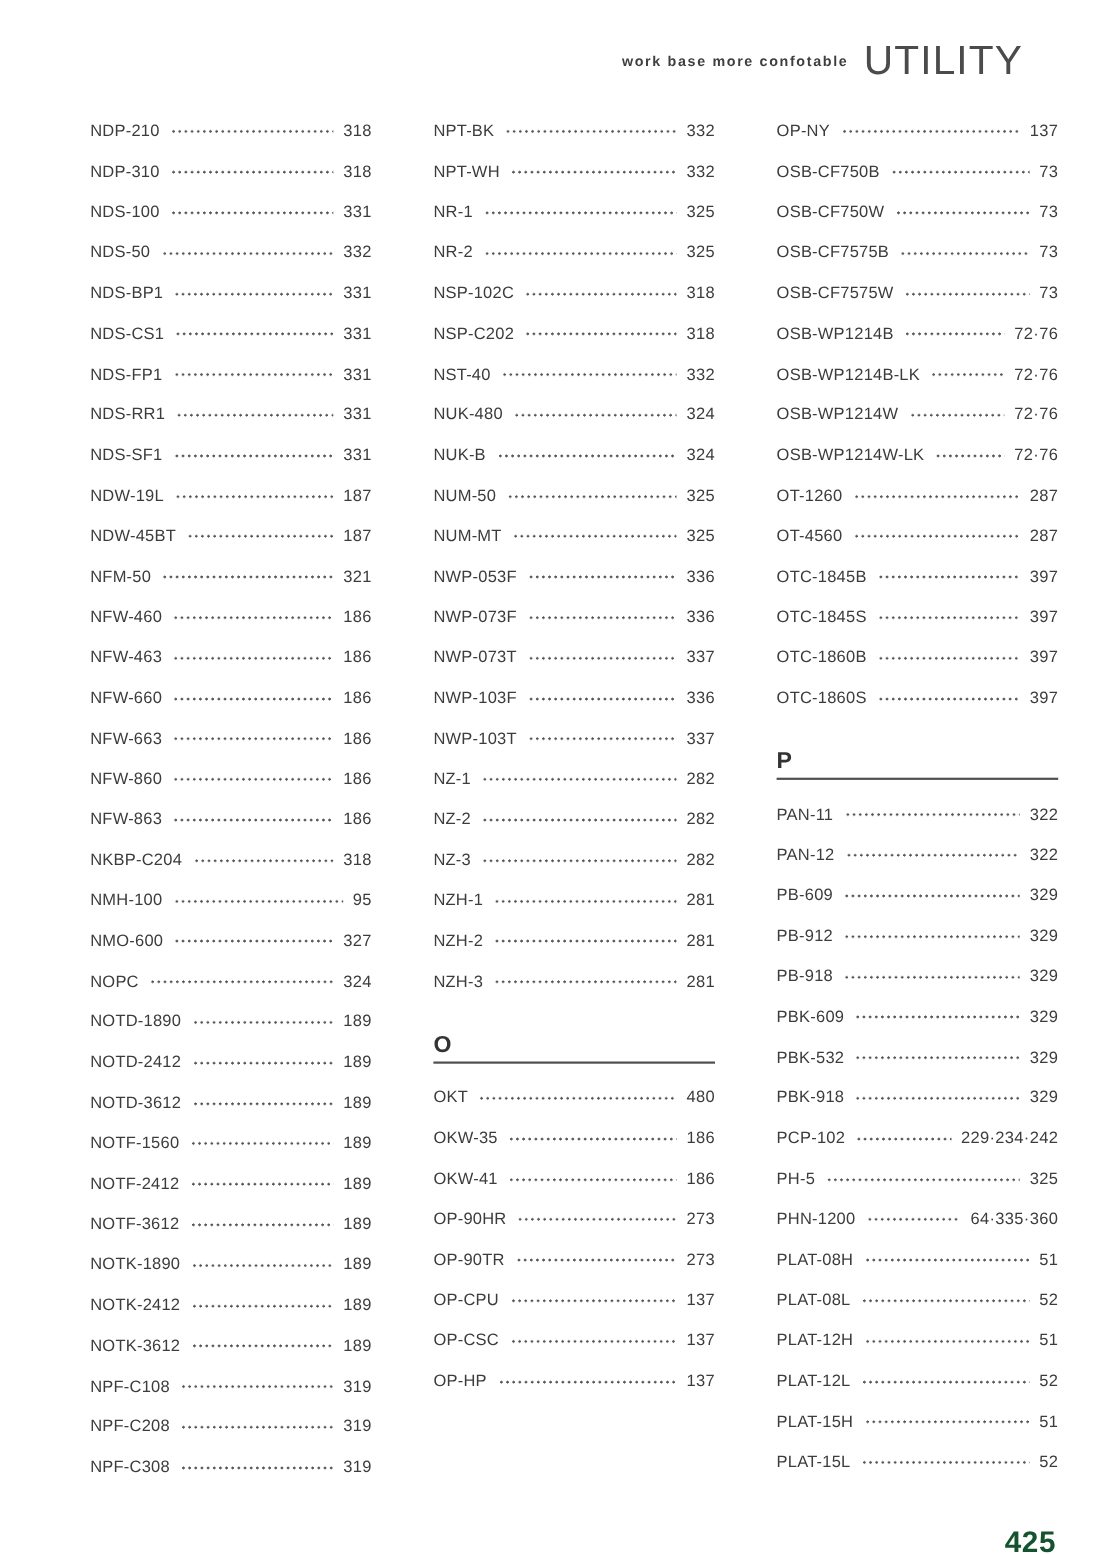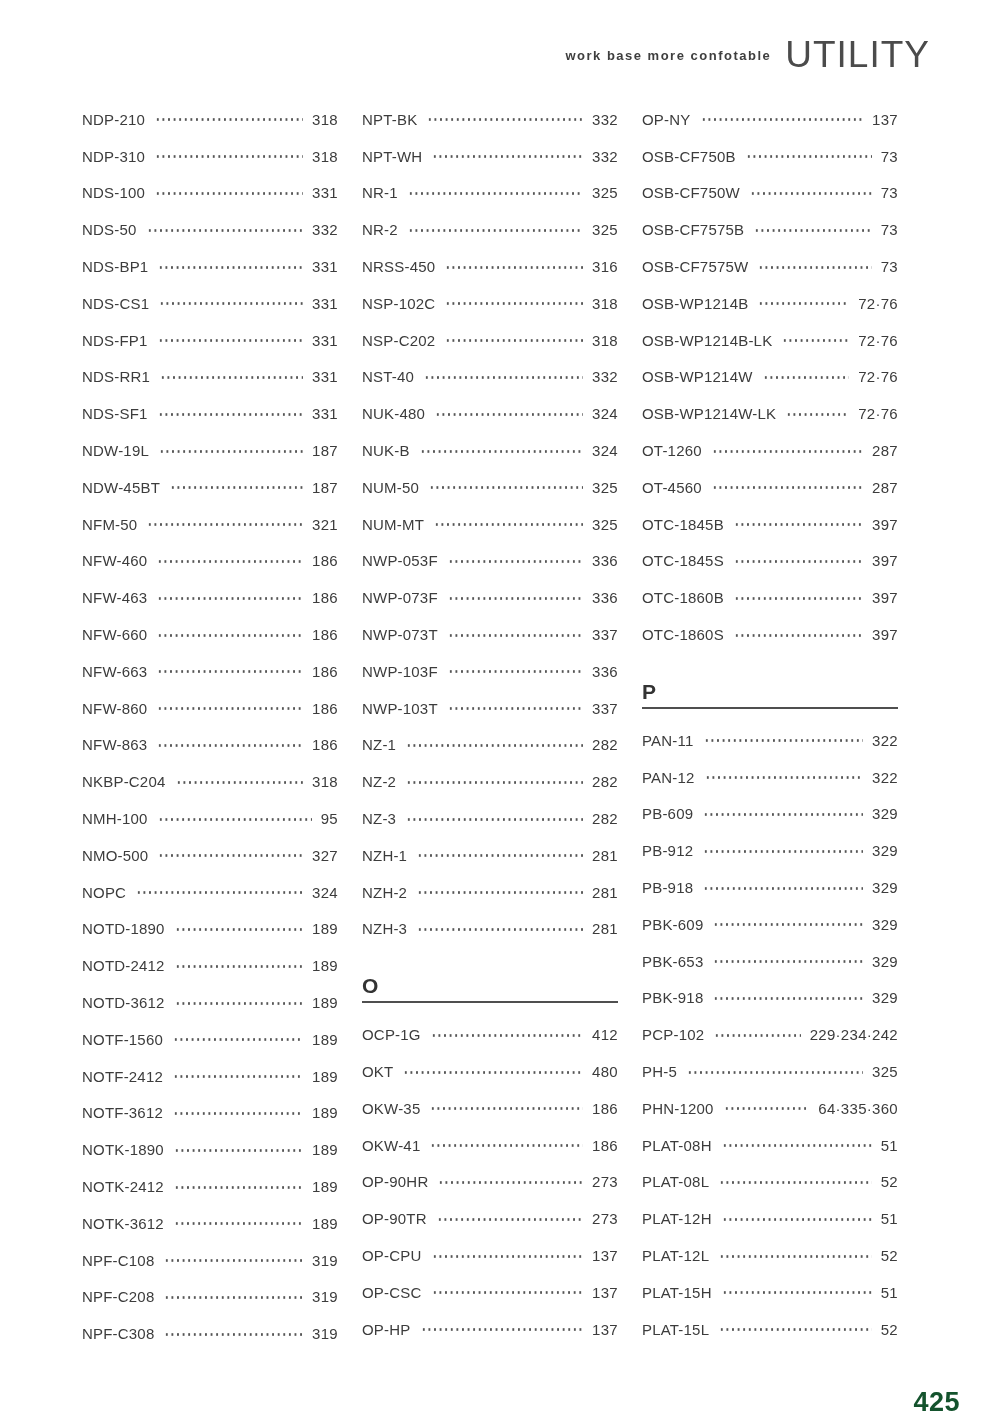--- a/index.html
+++ b/index.html
@@ -36,21 +36,21 @@
     line-height: 1;
     white-space: nowrap;
   }
 
   
   .columns {
     position: absolute;
     top: 101px; left: 82px;
     width: 848px;
     display: flex;
-    gap: 24px;
+    gap: 56px;
   }
   .col { width: 256px; flex: 0 0 256px; }
 
   .entry {
     height: 36.8px;
     display: flex;
     align-items: center;
     font-size: 15px;
     color: #3c3c3c;
   }
@@ -196,21 +196,21 @@
           <span class="code">NKBP-C204</span>
           <span class="leader"></span>
           <span class="pg">318</span>
         </div>
         <div class="entry">
           <span class="code">NMH-100</span>
           <span class="leader"></span>
           <span class="pg">95</span>
         </div>
         <div class="entry">
-          <span class="code">NMO-500</span>
+          <span class="code">NMO-600</span>
           <span class="leader"></span>
           <span class="pg">327</span>
         </div>
         <div class="entry">
           <span class="code">NOPC</span>
           <span class="leader"></span>
           <span class="pg">324</span>
         </div>
         <div class="entry">
           <span class="code">NOTD-1890</span>
@@ -288,25 +288,20 @@
           <span class="code">NR-1</span>
           <span class="leader"></span>
           <span class="pg">325</span>
         </div>
         <div class="entry">
           <span class="code">NR-2</span>
           <span class="leader"></span>
           <span class="pg">325</span>
         </div>
         <div class="entry">
-          <span class="code">NRSS-450</span>
-          <span class="leader"></span>
-          <span class="pg">316</span>
-        </div>
-        <div class="entry">
           <span class="code">NSP-102C</span>
           <span class="leader"></span>
           <span class="pg">318</span>
         </div>
         <div class="entry">
           <span class="code">NSP-C202</span>
           <span class="leader"></span>
           <span class="pg">318</span>
         </div>
         <div class="entry">
@@ -383,25 +378,20 @@
           <span class="code">NZH-2</span>
           <span class="leader"></span>
           <span class="pg">281</span>
         </div>
         <div class="entry">
           <span class="code">NZH-3</span>
           <span class="leader"></span>
           <span class="pg">281</span>
         </div>
         <div class="section-header"><span class="section-letter">O</span></div>
-        <div class="entry">
-          <span class="code">OCP-1G</span>
-          <span class="leader"></span>
-          <span class="pg">412</span>
-        </div>
         <div class="entry">
           <span class="code">OKT</span>
           <span class="leader"></span>
           <span class="pg">480</span>
         </div>
         <div class="entry">
           <span class="code">OKW-35</span>
           <span class="leader"></span>
           <span class="pg">186</span>
         </div>
@@ -537,21 +527,21 @@
           <span class="code">PB-918</span>
           <span class="leader"></span>
           <span class="pg">329</span>
         </div>
         <div class="entry">
           <span class="code">PBK-609</span>
           <span class="leader"></span>
           <span class="pg">329</span>
         </div>
         <div class="entry">
-          <span class="code">PBK-653</span>
+          <span class="code">PBK-532</span>
           <span class="leader"></span>
           <span class="pg">329</span>
         </div>
         <div class="entry">
           <span class="code">PBK-918</span>
           <span class="leader"></span>
           <span class="pg">329</span>
         </div>
         <div class="entry">
           <span class="code">PCP-102</span>

